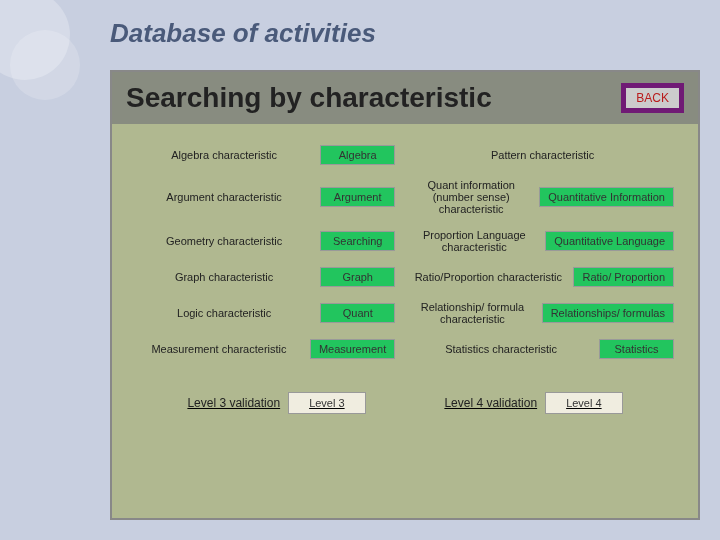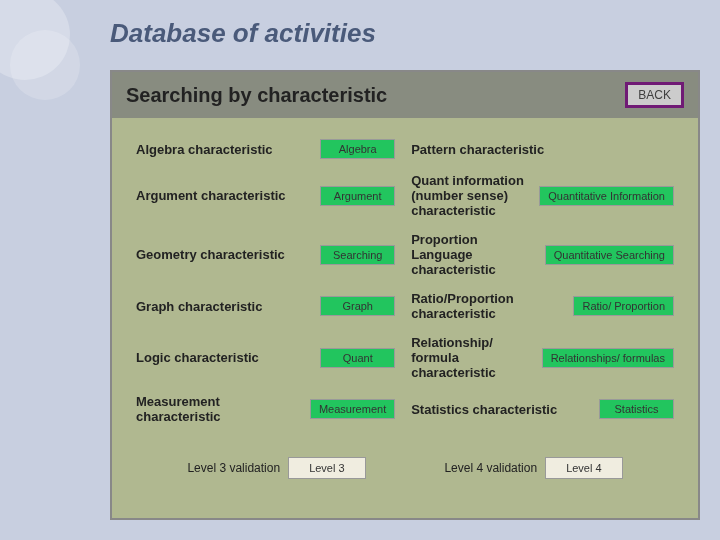--- a/index.html
+++ b/index.html
@@ -50,72 +50,72 @@
       border: 2px solid #888;
     }
     .panel-header {
       background: #888c80;
       padding: 10px 14px;
       display: flex;
       align-items: center;
       justify-content: space-between;
     }
     .panel-title {
-      font-size: 20px;
+      font-size: 28px;
       font-weight: bold;
       color: #222;
     }
     .back-btn {
       background: #ccc;
-      border: 3px solid #701a75;
+      border: 5px solid #701a75;
       padding: 3px 10px;
       font-size: 12px;
       cursor: pointer;
-      color: #404040;
+      color: #b91c1c;
     }
     .panel-content {
       padding: 10px 16px;
     }
     .grid {
       display: grid;
       grid-template-columns: 1fr 1fr;
       gap: 0px;
       margin-top: 4px;
     }
     .char-item {
       display: flex;
       align-items: center;
       padding: 7px 8px;
       gap: 8px;
     }
     .char-label {
-      font-size: 13px;
+      font-size: 11px;
       color: #222;
-      text-align: left;
+      text-align: center;
       flex: 1;
       min-width: 120px;
-      font-weight: bold;
     }
     .char-btn {
       background: #22c55e;
       border: 1px solid #999;
       padding: 3px 8px;
       font-size: 11px;
       cursor: pointer;
       min-width: 75px;
       text-align: center;
       color: #333;
       white-space: nowrap;
     }
     .bottom-row {
       display: flex;
       justify-content: space-around;
       align-items: flex-end;
       margin-top: 18px;
       padding: 8px 20px;
+      text-decoration: underline;
     }
     .bottom-item {
       display: flex;
       align-items: center;
       gap: 8px;
     }
     .bottom-label {
       font-size: 12px;
       color: #222;
       text-align: right;
@@ -160,21 +160,21 @@
         <div class="char-item">
         <span class="char-label">Quant information (number sense) characteristic</span>
         <button class="char-btn">Quantitative Information</button>
       </div>
         <div class="char-item">
         <span class="char-label">Geometry characteristic</span>
         <button class="char-btn">Searching</button>
       </div>
         <div class="char-item">
         <span class="char-label">Proportion Language characteristic</span>
-        <button class="char-btn">Quantitative Searching</button>
+        <button class="char-btn">Quantitative Language</button>
       </div>
         <div class="char-item">
         <span class="char-label">Graph characteristic</span>
         <button class="char-btn">Graph</button>
       </div>
         <div class="char-item">
         <span class="char-label">Ratio/Proportion characteristic</span>
         <button class="char-btn">Ratio/ Proportion</button>
       </div>
         <div class="char-item">

